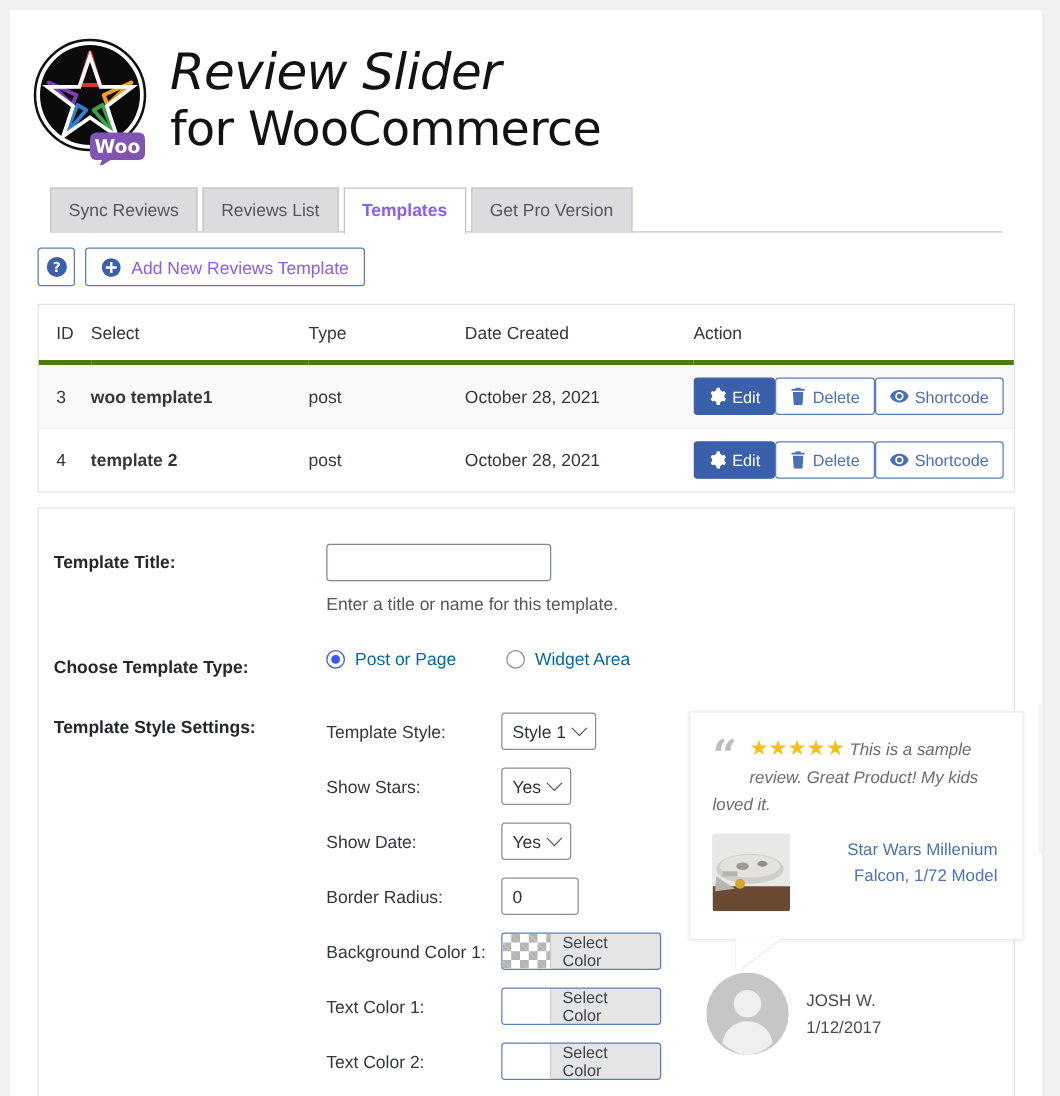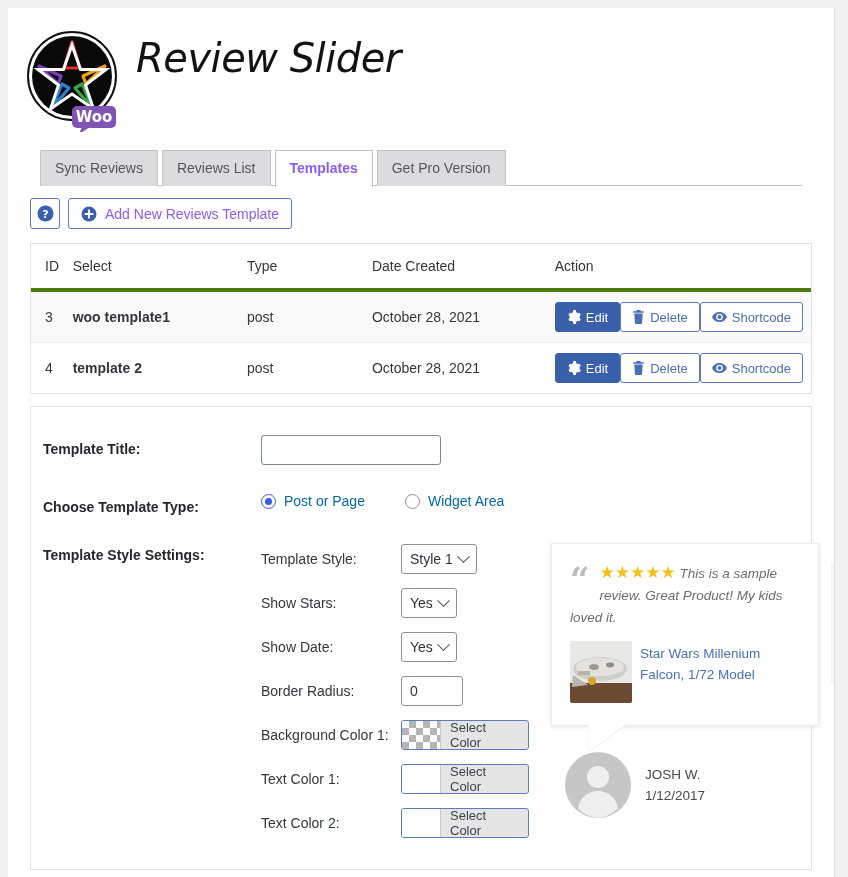--- a/index.html
+++ b/index.html
@@ -263,21 +263,21 @@
     font-weight: bold;
   }
   .rev-text {
     font-family: "Liberation Sans", sans-serif;
     font-style: italic;
     font-size: 13.5px;
     line-height: 22px;
     color: #6d6d6d;
   }
   .stars { color: #f4c01c; font-size: 17px; letter-spacing: 0px; font-style: normal; }
-  .prod { display: flex; gap: 8px; margin-top: 8px; clear: both; padding-top: 4px; }
+  .prod { display: flex; gap: 8px; margin-top: 8px; clear: both; padding-top: 4px; text-align: right; }
   .prod-thumb {
     width: 62px; height: 62px; flex: 0 0 62px;
     border-radius: 2px;
     overflow: hidden;
     background: #d9d9d9;
   }
   .prod-name {
     font-size: 13.5px; line-height: 21px; color: #4a72b8;
     padding-top: 2px;
   }
@@ -312,20 +312,21 @@
 
         <g>
           <rect x="48" y="78" width="44" height="22" rx="5" fill="#7f54b3"></rect>
           <path d="M58 99 L55 106 L66 99 Z" fill="#7f54b3"></path>
           <text x="70" y="94" font-family="DejaVu Sans, sans-serif" font-size="15" font-weight="bold" fill="#ffffff" text-anchor="middle">Woo</text>
         </g>
       </svg>
     </div>
     <div class="title-block">
       <div class="title-line1">Review Slider</div>
+      <div class="title-line2">for WooCommerce</div>
     </div>
   </div>
 
   <div class="tabs">
     <div class="tab">Sync Reviews</div><div class="tab">Reviews List</div><div class="tab active">Templates</div><div class="tab">Get Pro Version</div>
   </div>
 
   <div class="toolbar">
     <div class="btn-help">
       <svg width="17" height="17" viewBox="0 0 17 17">
@@ -414,20 +415,21 @@
       </tbody>
     </table>
   </div>
 
   <div class="form-panel">
 
     <div class="frow" style="margin-bottom:28px;">
       <div class="flabel">Template Title:</div>
       <div class="fbody">
         <input class="ftext-input" type="text" placeholder="" style="">
+        <div class="fhint">Enter a title or name for this template.</div>
       </div>
     </div>
 
     <div class="frow" style="margin-bottom:26px;">
       <div class="flabel">Choose Template Type:</div>
       <div class="fbody">
         <div class="radio-line">
           <span class="radio checked"></span>
           <span>Post or Page</span>
           <span class="radio-gap"></span>

